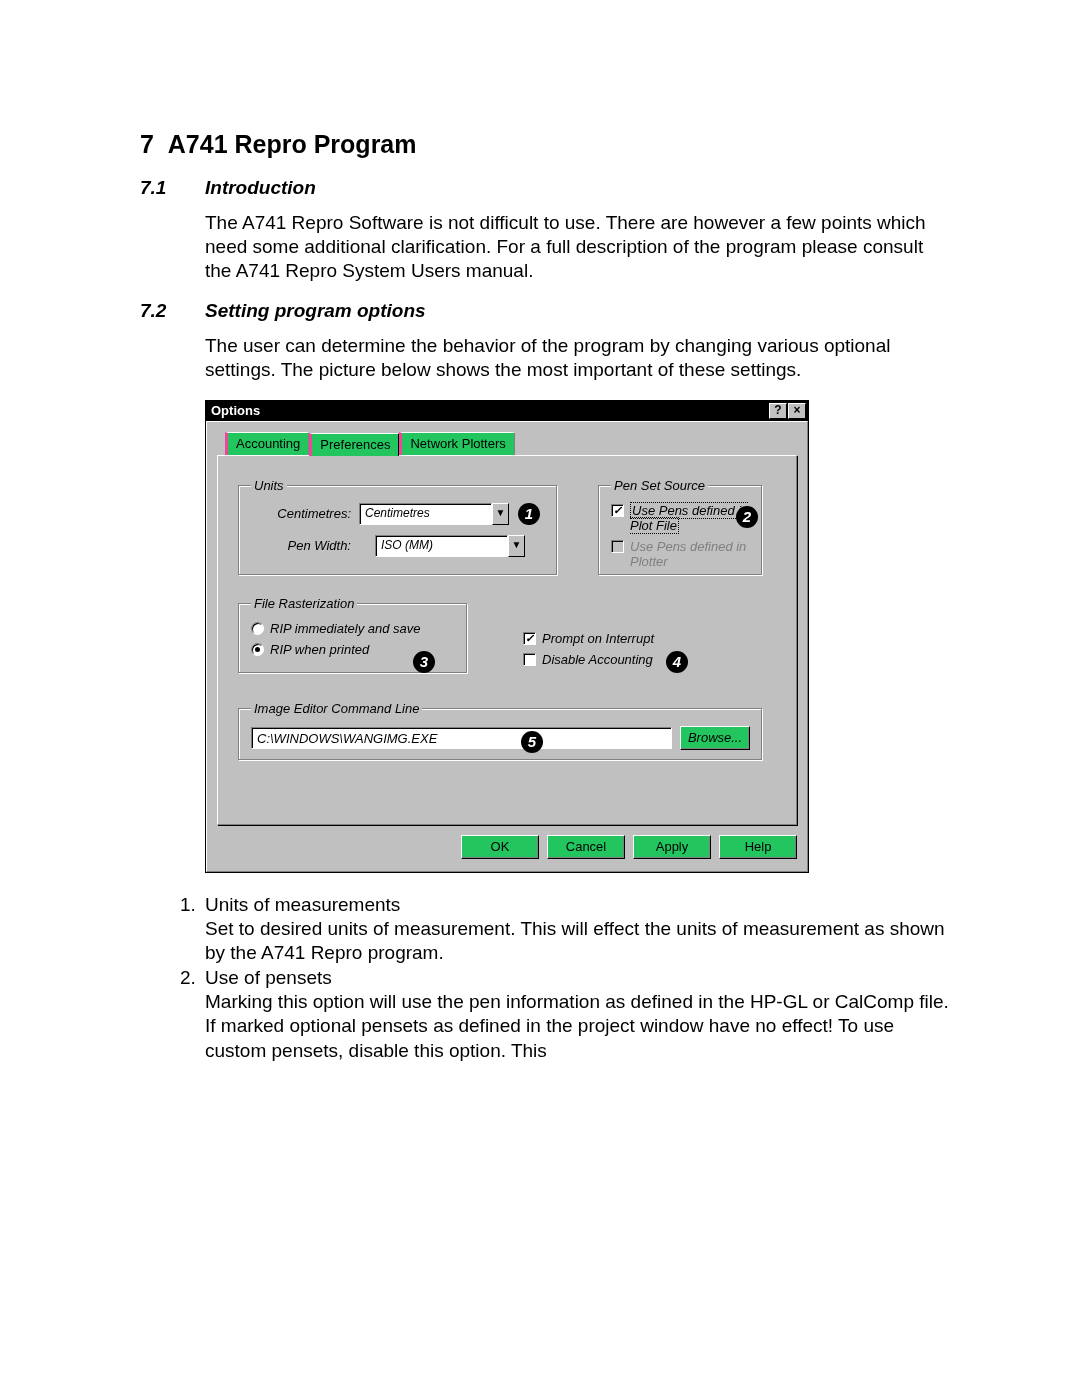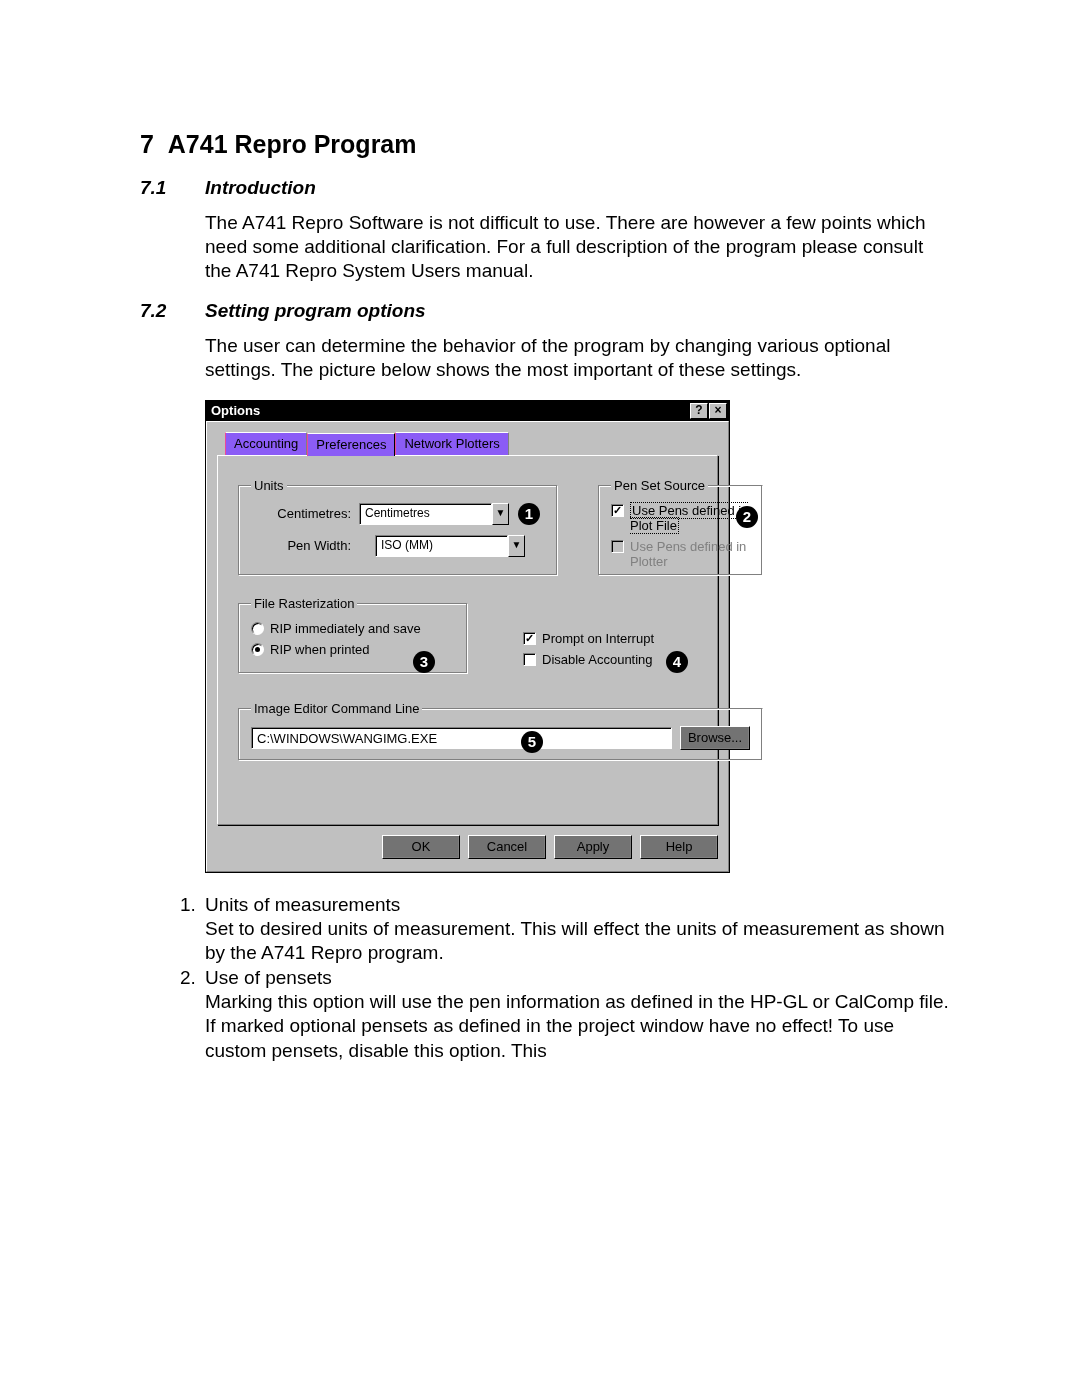--- a/index.html
+++ b/index.html
@@ -56,21 +56,21 @@
   .list-body { flex: 1; }
   .list-title { }
   .list-text { }
 
   
   .dialog-wrap {
     margin-left: 65px;
     margin-bottom: 20px;
   }
   .dialog {
-    width: 525px;
+    width: 604px;
     background: #c0c0c0;
     border: 1px solid #000;
     font-family: "MS Sans Serif", Tahoma, Arial, sans-serif;
     font-size: 13px;
   }
   .titlebar {
     background: #000;
     color: #fff;
     display: flex;
     align-items: center;
@@ -101,43 +101,44 @@
     border-right: 1px solid #808080;
     border-bottom: 1px solid #808080;
   }
   .tabs {
     position: relative;
     display: flex;
     margin-left: 8px;
   }
   .tab {
     border-top: 1px solid #fff;
-    border-left: 1px solid #ec4899;
+    border-left: 3px solid #ec4899;
     border-right: 1px solid #808080;
     padding: 3px 8px;
-    background: #8b5cf6;
+    background: #22c55e;
     margin-right: 0;
     font-size: 13px;
   }
   .tab.active {
     position: relative;
     top: 1px;
     z-index: 2;
     padding-bottom: 4px;
     border-right: 1px solid #000;
   }
   .tab-panel {
     border-top: 1px solid #fff;
     border-left: 1px solid #fff;
     border-right: 1px solid #808080;
     border-bottom: 1px solid #808080;
     box-shadow: 1px 1px 0 #000;
     padding: 8px 20px 20px 20px;
     position: relative;
     min-height: 370px;
+    font-style: italic;
   }
   fieldset.grp {
     border: 1px solid #808080;
     border-right-color: #fff;
     border-bottom-color: #fff;
     padding: 10px 12px 12px 12px;
     margin: 0;
     box-shadow: inset -1px -1px 0 #808080, inset 1px 1px 0 #fff;
     position: absolute;
   }
@@ -224,21 +225,21 @@
     border-top: 1px solid #808080;
     border-left: 1px solid #808080;
     border-bottom: 1px solid #fff;
     border-right: 1px solid #fff;
     box-shadow: inset 1px 1px 0 #000;
     padding: 3px 5px;
     font-size: 13px;
     height: 22px;
   }
   .btn {
-    background: #737373;
+    background: #22c55e;
     border-top: 1px solid #fff;
     border-left: 1px solid #fff;
     border-right: 1px solid #000;
     border-bottom: 1px solid #000;
     box-shadow: inset -1px -1px 0 #808080;
     text-align: center;
     font-size: 13px;
     padding: 3px 0;
     width: 78px;
     height: 24px;

